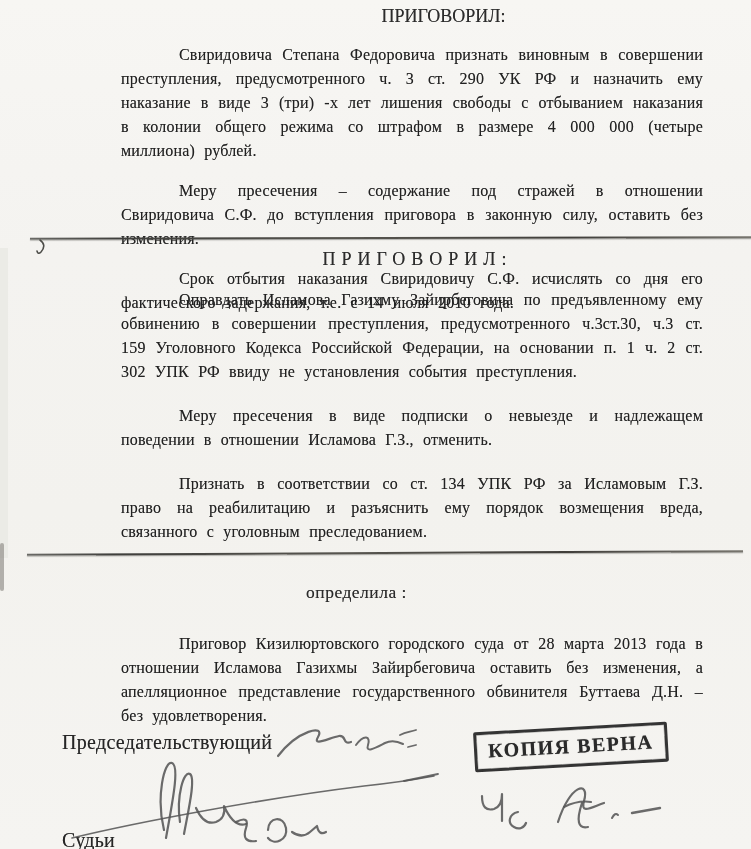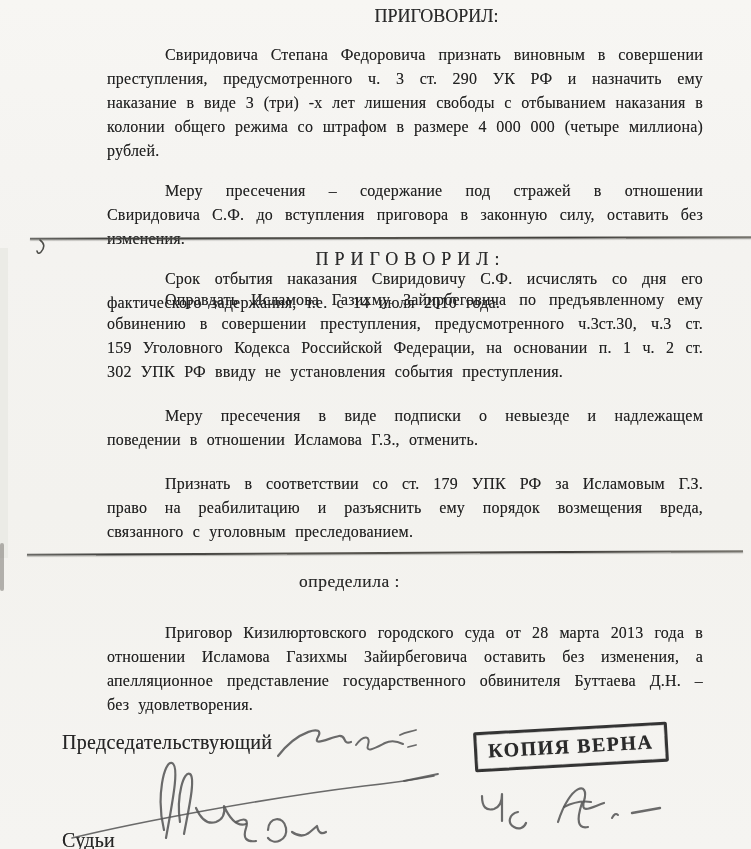--- a/index.html
+++ b/index.html
@@ -17,33 +17,33 @@
   }
   
   .left-margin-strip {
     position: absolute; left: 0; top: 248px; width: 8px; height: 310px;
     background: #e9e8e4; opacity: .8;
   }
   .left-edge-mark {
     position: absolute; left: 0; top: 543px; width: 4px; height: 48px;
     background: #8d8b86; opacity: .65; border-radius: 2px;
   }
-  .sec { position: absolute; left: 0; right: 0; padding-left: 44px; }
+  .sec { position: absolute; left: 14px; right: 0; padding-left: 44px; }
   .sec1 { top: 6px; }
   .sec2 { top: 249px; }
   .sec3 { top: 571px; }
 
   .heading {
     margin: 0; font-size: 18px; font-weight: normal;
     text-align: center; color: #2b2b2b;
     text-shadow: 0 0 .5px rgba(43,43,43,.55);
   }
   .heading--sec1 { padding-left: 78px; }
   .heading--sec2 { padding-left: 26px; letter-spacing: 6px; }
-  .heading--sec3 { padding-right: 96px; font-size: 17.5px; letter-spacing: .5px; }
+  .heading--sec3 { padding-right: 96px; font-size: 17.5px; letter-spacing: .5px; margin-top: 11px; }
 
   .paras { margin-top: 15px; padding: 0 32px 0 47px; }
   .sec2 .paras { margin-top: 18px; }
   .sec3 .paras { margin-top: 29px; }
   .para {
     margin: 16px; font-size: 16px; line-height: 24px;
     text-align: justify; text-indent: 58px;
     word-spacing: 5px; letter-spacing: .2px;
     color: #222; text-shadow: 0 0 .6px rgba(34,34,34,.45);
   }
@@ -106,21 +106,21 @@
   <div class="divider divider1"></div>
   <svg class="divider-curl" width="20" height="16" viewBox="0 0 20 16">
     <path d="M4 1 q 7 5 1 12 q -3 3 -4 -1" fill="none" stroke="#4d4d49" stroke-width="1.6" stroke-linecap="round"></path>
   </svg>
 
   <section class="sec sec2">
     <h1 class="heading heading--sec2">ПРИГОВОРИЛ:</h1>
     <div class="paras">
       <p class="para">Оправдать Исламова Газихму Зайирбеговича по предъявленному ему обвинению в совершении преступления, предусмотренного ч.3ст.30, ч.3 ст. 159 Уголовного Кодекса Российской Федерации, на основании п. 1 ч. 2 ст. 302 УПК РФ ввиду не установления события преступления.</p>
       <p class="para">Меру пресечения в виде подписки о невыезде и надлежащем поведении в отношении Исламова Г.З., отменить.</p>
-      <p class="para">Признать в соответствии со ст. 179 УПК РФ за Исламовым Г.З. право на реабилитацию и разъяснить ему порядок возмещения вреда, связанного с уголовным преследованием.</p>
+      <p class="para">Признать в соответствии со ст. 134 УПК РФ за Исламовым Г.З. право на реабилитацию и разъяснить ему порядок возмещения вреда, связанного с уголовным преследованием.</p>
     </div>
   </section>
 
   <div class="divider divider2"></div>
 
   <section class="sec sec3">
     <h1 class="heading heading--sec3">определила :</h1>
     <div class="paras">
       <p class="para">Приговор Кизилюртовского городского суда от 28 марта 2013 года в отношении Исламова Газихмы Зайирбеговича оставить без изменения, а апелляционное представление государственного обвинителя Буттаева Д.Н. – без удовлетворения.</p>
     </div>

